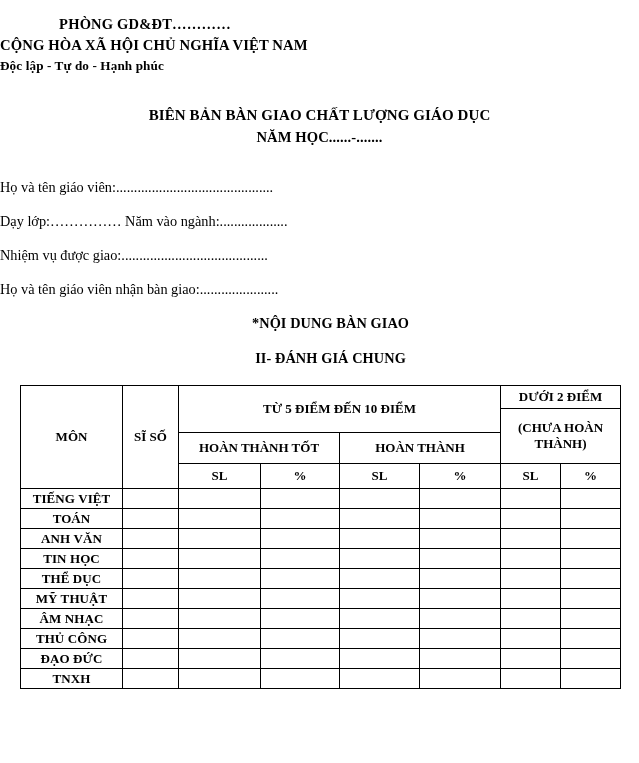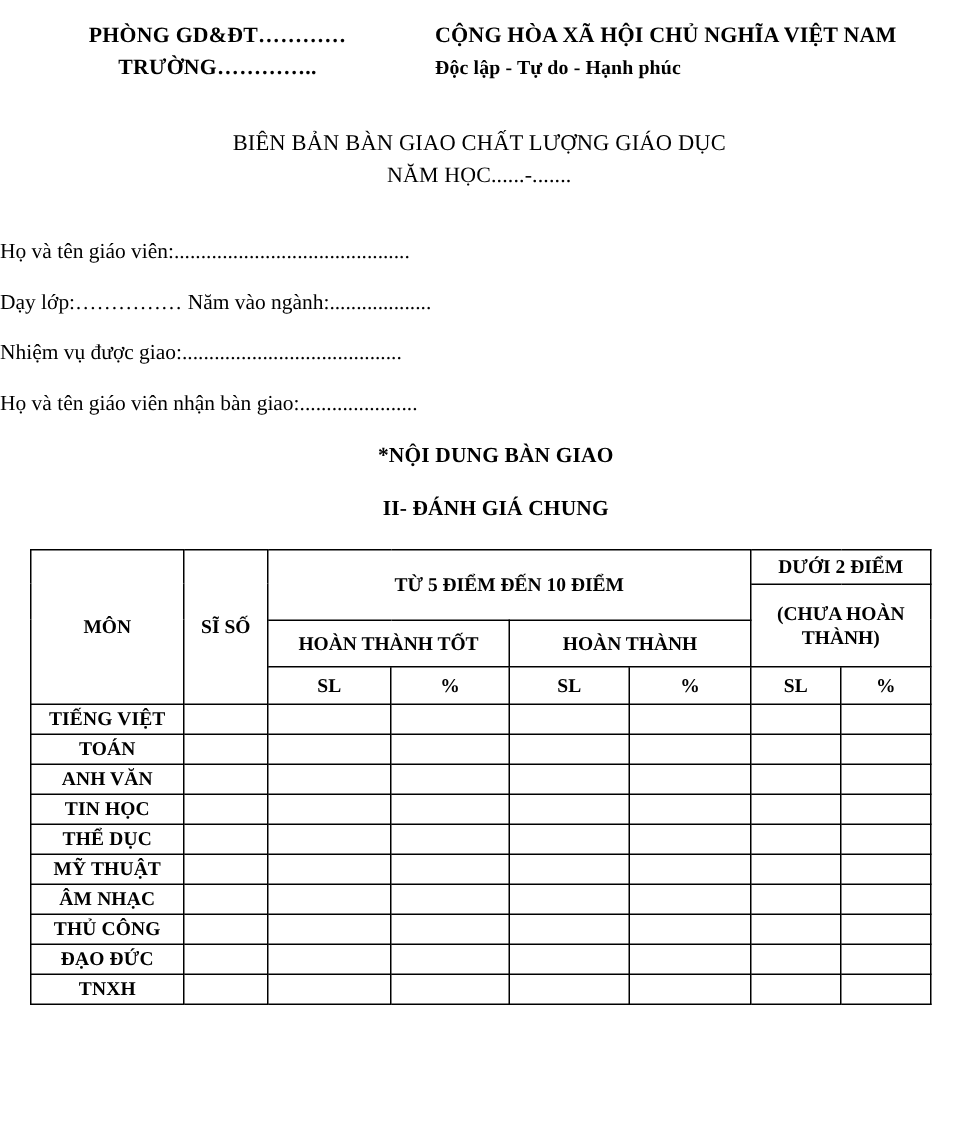--- a/index.html
+++ b/index.html
@@ -15,20 +15,21 @@
     overflow: hidden;
     position: relative;
   }
 
   
   .doc-header {
     display: flex;
     width: 100%;
     padding-top: 14px;
     box-sizing: border-box;
+    flex-direction: column;
   }
   .hdr-left {
     width: 290px;
     text-align: center;
     font-weight: bold;
     font-size: 14.5px;
     line-height: 1.45;
     letter-spacing: 0.2px;
   }
   .hdr-right {
@@ -43,21 +44,21 @@
     letter-spacing: 0.1px;
   }
   .hdr-right .line2 {
     font-size: 13.2px;
     letter-spacing: 0.1px;
   }
 
   
   .title-block {
     text-align: center;
-    font-weight: normal;
+    font-weight: bold;
     margin-top: 30px;
     line-height: 1.42;
   }
   .title-block .t1 { font-size: 15px; letter-spacing: 0.1px; }
   .title-block .t2 { font-size: 14.6px; letter-spacing: 0.1px; }
 
   
   .form-fields {
     margin-top: 33px;
     font-size: 14.3px;
@@ -155,21 +156,20 @@
   col.c-d4    { width: 81px; }
   col.c-u1    { width: 60px; }
   col.c-u2    { width: 60px; }
 </style>
 </head>
 <body>
 
 <div class="doc-header">
   <div class="hdr-left">
     <div>PHÒNG GD&amp;ĐT…………</div>
-    <div>TRƯỜNG…………..</div>
   </div>
   <div class="hdr-right">
     <div class="line1">CỘNG HÒA XÃ HỘI CHỦ NGHĨA VIỆT NAM</div>
     <div class="line2">Độc lập - Tự do - Hạnh phúc</div>
   </div>
 </div>
 
 <div class="title-block">
   <div class="t1">BIÊN BẢN BÀN GIAO CHẤT LƯỢNG GIÁO DỤC</div>
   <div class="t2">NĂM HỌC......-.......</div>

